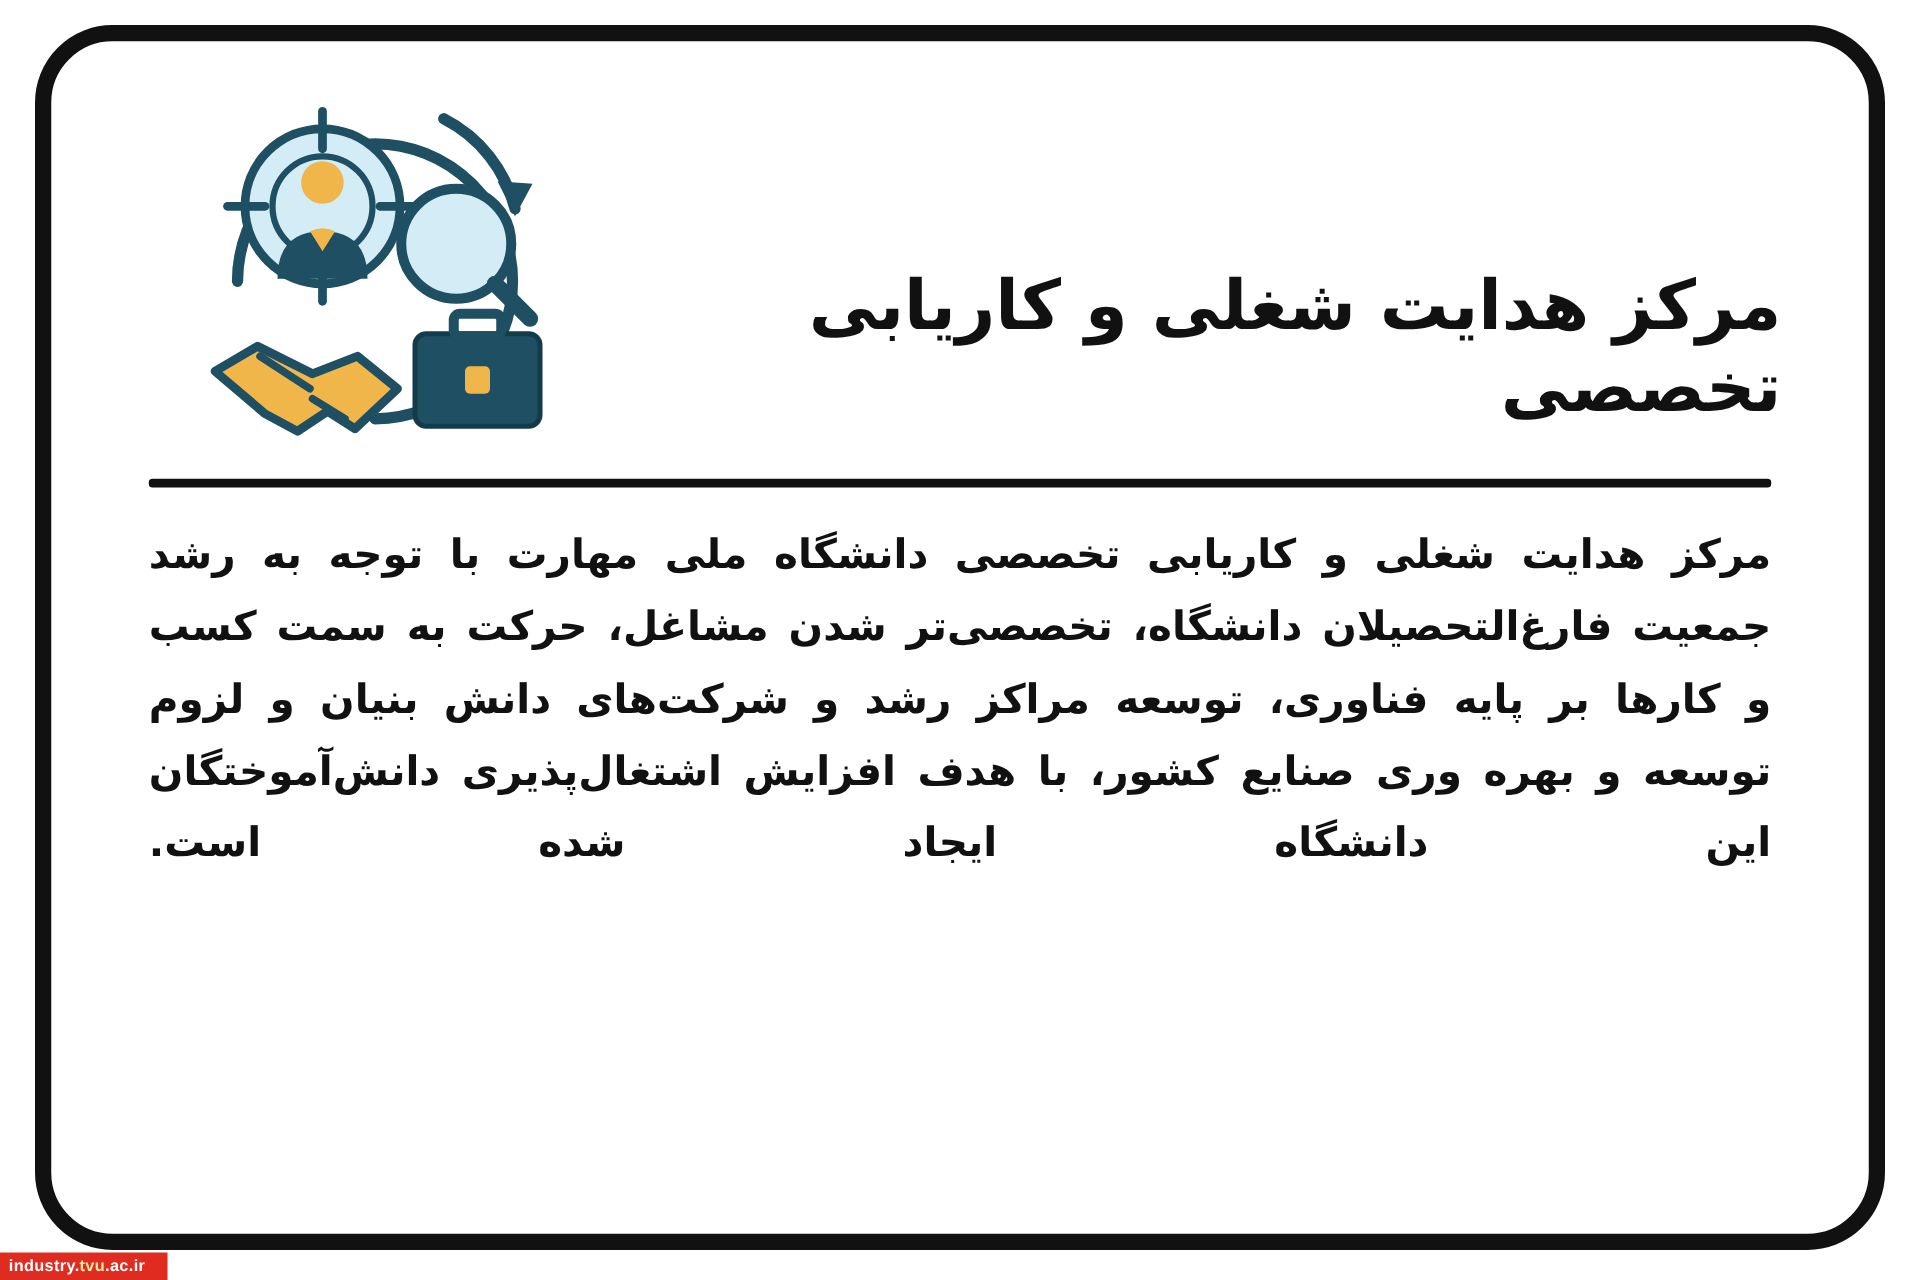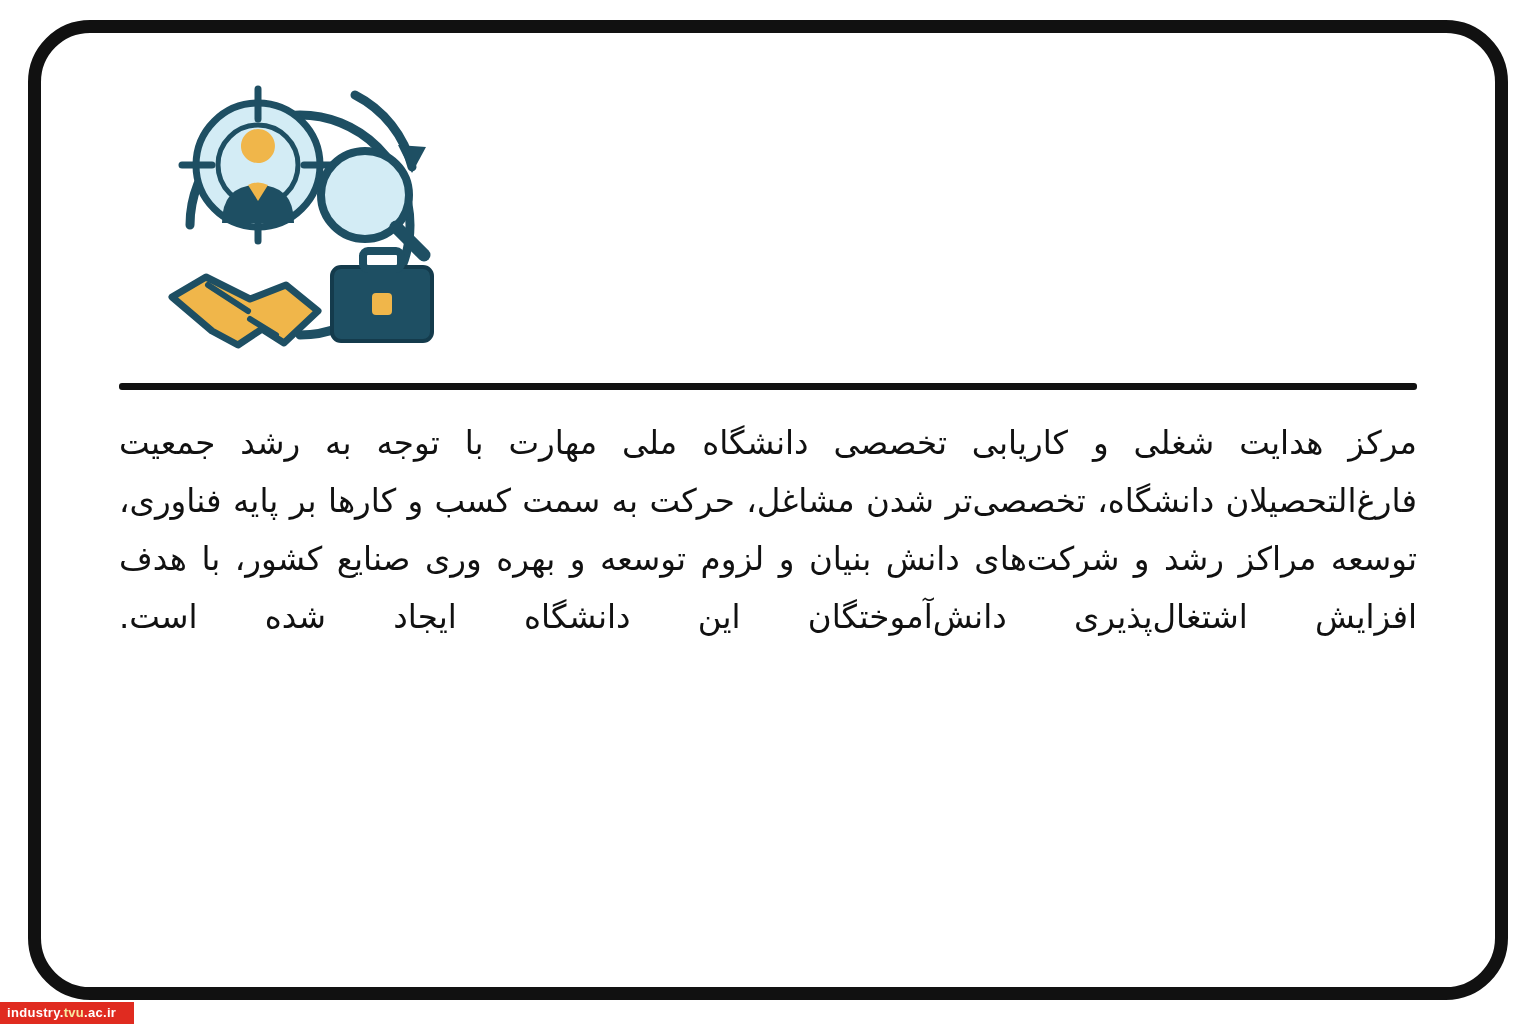--- a/index.html
+++ b/index.html
@@ -69,21 +69,21 @@
 
   .body-text {
     position: absolute;
     right: 78px;
     left: 78px;
     top: 382px;
     direction: rtl;
     text-align: justify;
     text-align-last: justify;
     font-size: 32.5px;
-    font-weight: normal;
+    font-weight: bold;
     line-height: 1.78;
     color: #111111;
     word-spacing: 1px;
   }
 
   .watermark {
     position: absolute;
     left: 0;
     bottom: 0;
     background: #e02b20;
@@ -129,20 +129,21 @@
         <rect x="182" y="192" width="100" height="74" rx="9" fill="none" stroke="#143b4c" stroke-width="4"></rect>
         <rect x="213" y="176" width="38" height="18" rx="5" fill="none" stroke="#1e4f63" stroke-width="8"></rect>
         <rect x="222" y="218" width="20" height="22" rx="4" fill="#f0b64a"></rect>
 
         <path d="M22 222 l34 -20 l44 22 l36 -14 l32 26 l-34 32 l-22 -14 l-24 16 l-26 -14 z" fill="#f0b64a" stroke="#1e4f63" stroke-width="7" stroke-linejoin="round"></path>
         <path d="M58 210 l40 26" fill="none" stroke="#1e4f63" stroke-width="6" stroke-linecap="round"></path>
         <path d="M100 244 l26 16" fill="none" stroke="#1e4f63" stroke-width="6" stroke-linecap="round"></path>
       </svg>
     </div>
 
+    <div class="title">مرکز هدایت شغلی و کاریابی تخصصی</div>
   </div>
 
   <div class="rule"></div>
 
   <div class="body-text">مرکز هدایت شغلی و کاریابی تخصصی دانشگاه ملی مهارت با توجه به رشد جمعیت فارغ‌التحصیلان دانشگاه، تخصصی‌تر شدن مشاغل، حرکت به سمت کسب و کارها بر پایه فناوری، توسعه مراکز رشد و شرکت‌های دانش بنیان و لزوم توسعه و بهره وری صنایع کشور، با هدف افزایش اشتغال‌پذیری دانش‌آموختگان این دانشگاه ایجاد شده است.</div>
 
 </div>
 
 <div class="watermark">
   <span>industry.</span><span class="wm-mid">tvu</span><span>.ac.ir</span>

